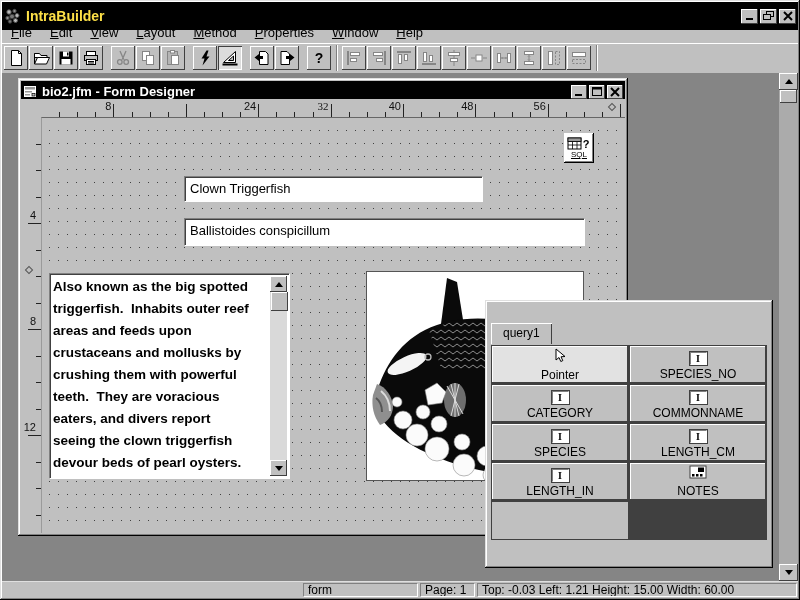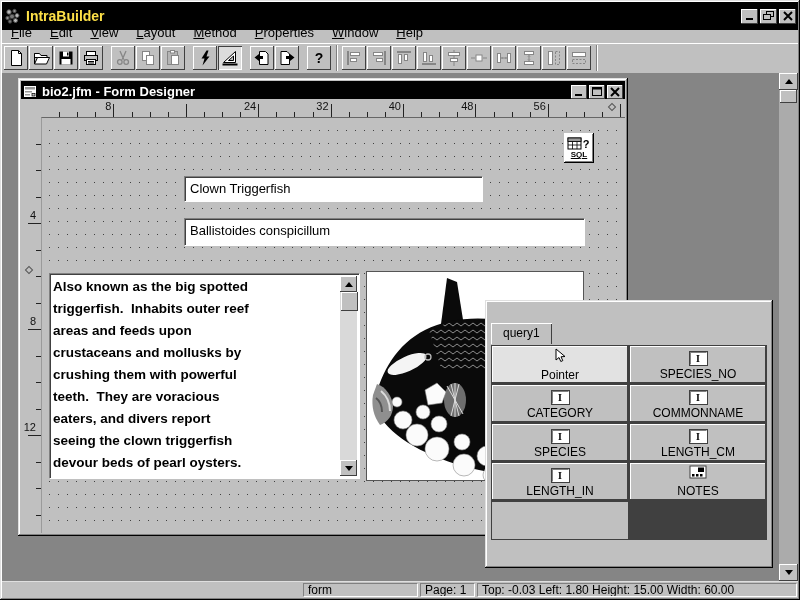--- a/index.html
+++ b/index.html
@@ -49,25 +49,25 @@
   .vtick.long { width:13px; }
   .vlabel { position:absolute; left:2px; width:13px; text-align:right; font-size:11px; color:#111; }
   .diamond { position:absolute; width:6px; height:6px; background:#c0c0c0; border:1px solid #555; transform:rotate(45deg); }
   .canvas { position:absolute; left:23px; top:39px; width:584px; height:416px; background:#c0c0c0;
             border-top:1px solid #666; border-left:1px solid #9a9a9a;
             background-image: radial-gradient(circle, #404040 0.9px, transparent 1px);
             background-size: 9px 13px; background-position: 3px 6px; overflow:hidden; }
   .sqlbtn { position:absolute; left:522px; top:15px; width:30px; height:30px; background:#fff;
             display:flex; flex-direction:column; align-items:center; justify-content:center;
             box-shadow: inset -1px -1px 0 #000, inset 1px 1px 0 #fff, inset -2px -2px 0 #808080; }
-  .sqlbtn .sql-text { font-size:8px; font-weight:bold; text-decoration:underline; line-height:8px; }
+  .sqlbtn .sql-text { font-size:8px; font-weight:normal; text-decoration:underline; line-height:8px; }
   .tf { position:absolute; font-size:13px; color:#000; padding:4px 0 0 5px; }
   .tf1 { left:142px; top:58px; width:299px; height:26px; }
   .tf2 { left:142px; top:100px; width:401px; height:28px; }
-  .ta { position:absolute; left:7px; top:155px; width:311px; height:206px; }
+  .ta { position:absolute; left:7px; top:155px; width:241px; height:206px; }
   .ta-text { position:absolute; left:3px; top:2px; right:20px; bottom:2px; font-size:13.5px; font-weight:bold;
              line-height:22px; white-space:pre-wrap; overflow:hidden; }
   .ta-sb { position:absolute; right:2px; top:2px; bottom:2px; width:17px; background:#d9d9d9; }
   .ta-sb .sb-btn { width:17px; height:16px; }
   .imgbox { position:absolute; left:324px; top:153px; width:218px; height:210px; background:#fff;
             border:1px solid #555; overflow:hidden; }
   
   .palette { position:absolute; left:483px; top:227px; width:288px; height:268px; background:#c0c0c0; z-index:2; }
   .ptitle { position:absolute; left:3px; top:3px; right:3px; height:17px; background:#000; color:#fff;
             display:flex; align-items:center; font-weight:bold; font-size:13px; padding-left:4px; }
@@ -345,21 +345,21 @@
           <div class="hlabel" style="left: 120.8px; margin-top: 21px;">16</div>
           <div class="htick" style="left: 162.9px;"></div>
           <div class="htick" style="left: 181px;"></div>
           <div class="htick" style="left: 199.1px;"></div>
           <div class="htick long" style="left: 217.2px;"></div>
           <div class="hlabel" style="left: 193.2px;">24</div>
           <div class="htick" style="left: 235.3px;"></div>
           <div class="htick" style="left: 253.4px;"></div>
           <div class="htick" style="left: 271.5px;"></div>
           <div class="htick long" style="left: 289.6px;"></div>
-          <div class="hlabel" style="left: 265.6px;">32</div>
+          <div class="hlabel" style="left: 265.6px; font-family: Liberation Serif, serif;">32</div>
           <div class="htick" style="left: 307.7px;"></div>
           <div class="htick" style="left: 325.8px;"></div>
           <div class="htick" style="left: 343.9px;"></div>
           <div class="htick long" style="left: 362px;"></div>
           <div class="hlabel" style="left: 338px;">40</div>
           <div class="htick" style="left: 380.1px;"></div>
           <div class="htick" style="left: 398.2px;"></div>
           <div class="htick" style="left: 416.3px;"></div>
           <div class="htick long" style="left: 434.4px;"></div>
           <div class="hlabel" style="left: 410.4px;">48</div>
@@ -529,15 +529,15 @@
       <span class="sb-btn out" style="bottom:0">
           <span class="arr-dn"></span>
         </span>
     </div>
   </div>
 
   <div class="statusbar">
     <span class="sp-spacer"></span>
     <span class="spanel sp-form">form</span>
     <span class="spanel sp-page">Page: 1</span>
-    <span class="spanel sp-geom">Top: -0.03 Left: 1.80 Height: 15.00 Width: 60.00</span>
+    <span class="spanel sp-geom">Top: -0.03 Left: 1.21 Height: 15.00 Width: 60.00</span>
   </div>
 </div>
 
 </body></html>

